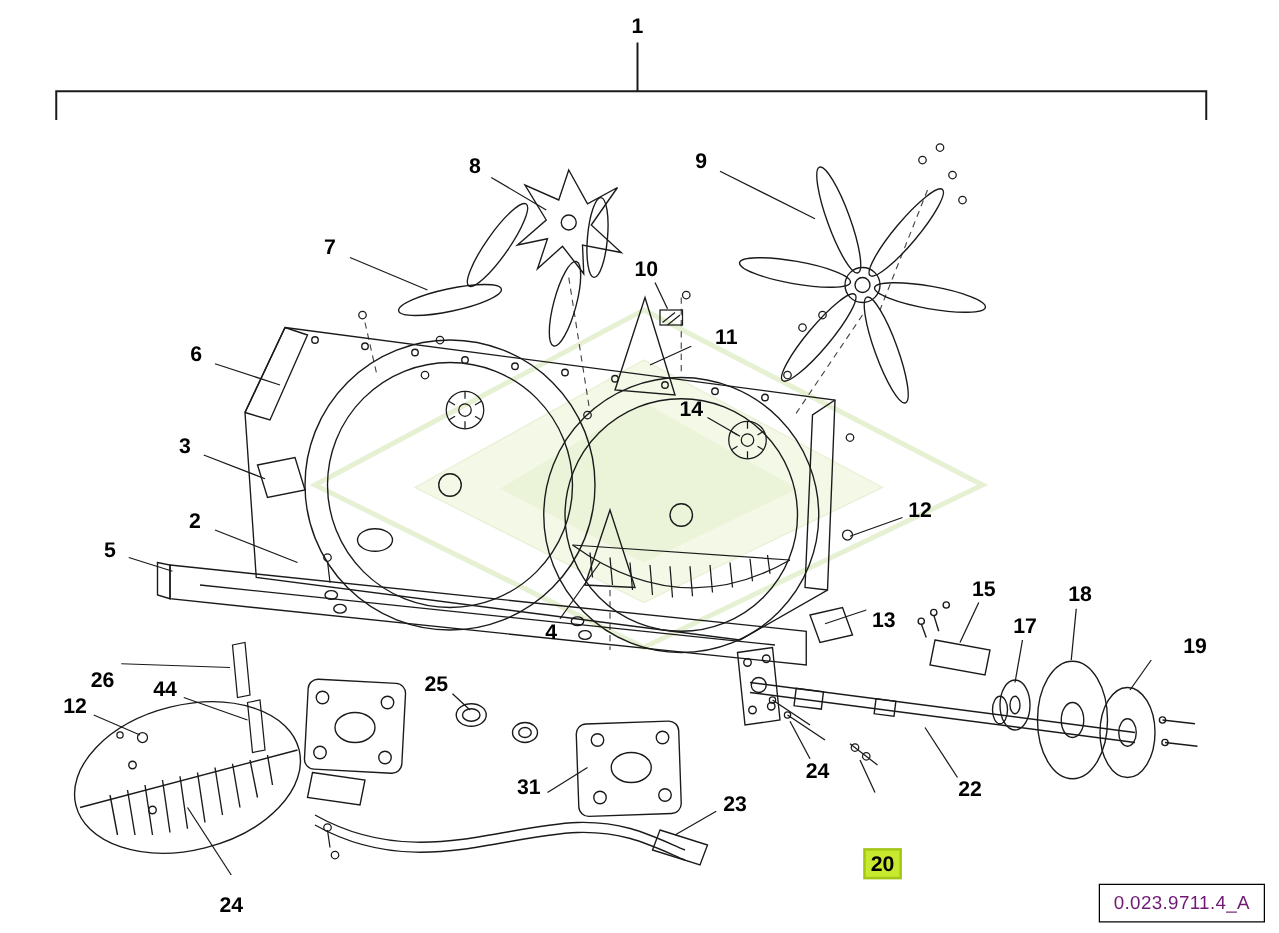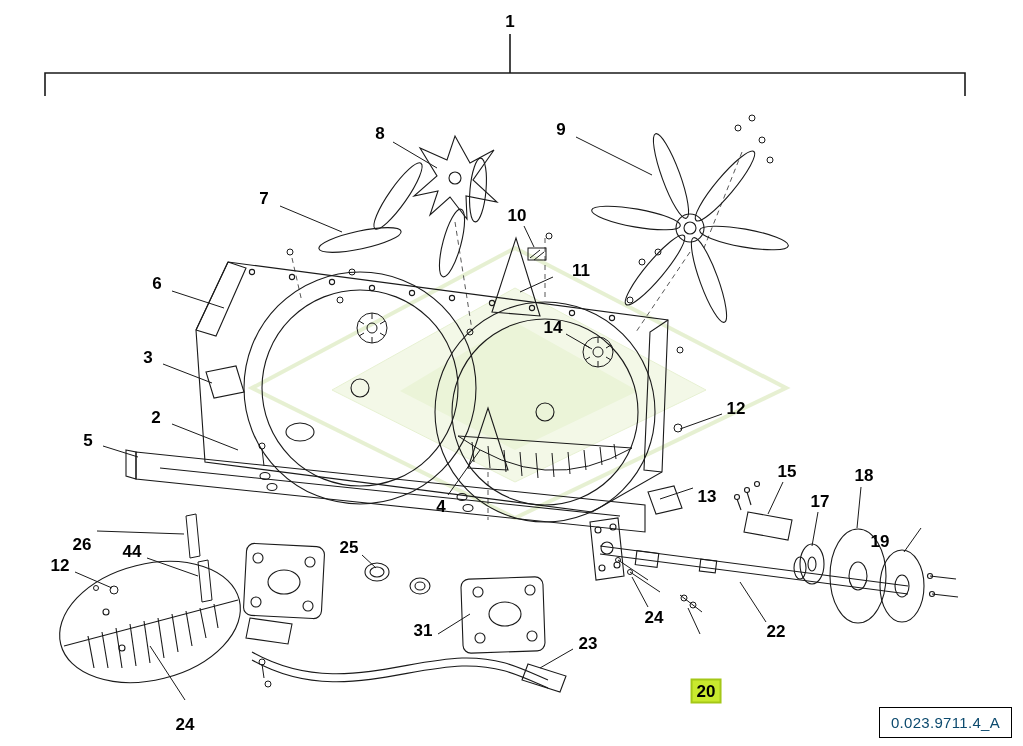--- a/index.html
+++ b/index.html
@@ -14,21 +14,21 @@
     font-weight:bold;font-size:17px;color:#000;line-height:1;
     padding:2px 4px;cursor:pointer;user-select:none;background:transparent;
   }
   .part-label.highlighted{
     background:var(--hl,#c9e92e);
     box-shadow:0 0 0 2px #a4c717;
   }
   .part-code-box{
     position:absolute;right:11px;bottom:8px;
     border:1.6px solid #000;background:#fff;
-    padding:6px 11px;font-size:15px;color:#0c4a6e;letter-spacing:.3px;
+    padding:6px 11px;font-size:15px;color:#701a75;letter-spacing:.3px;
   }
 </style>
 </head>
 <body>
 
 <div class="canvas">
 
   <svg class="drawing" width="1023" height="746" viewBox="0 0 1023 746">
 
     <g opacity="0.5">
@@ -316,21 +316,21 @@
       <div class="part-label" style="left: 553px; top: 327px;">14</div>
       <div class="part-label" style="left: 148px; top: 357px;">3</div>
       <div class="part-label" style="left: 736px; top: 408px;">12</div>
       <div class="part-label" style="left: 156px; top: 417px;">2</div>
       <div class="part-label" style="left: 88px; top: 440px;">5</div>
       <div class="part-label" style="left: 787px; top: 471px; text-align: center;">15</div>
       <div class="part-label" style="left: 864px; top: 475px;">18</div>
       <div class="part-label" style="left: 707px; top: 482px; margin-top: 14px;">13</div>
       <div class="part-label" style="left: 820px; top: 501px;">17</div>
       <div class="part-label" style="left: 441px; top: 506px;">4</div>
-      <div class="part-label" style="left: 880px; top: 517px; margin-top: 24px;">19</div>
+      <div class="part-label" style="left: 956px; top: 517px;">19</div>
       <div class="part-label" style="left: 82px; top: 544px;">26</div>
       <div class="part-label" style="left: 349px; top: 547px;">25</div>
       <div class="part-label" style="left: 132px; top: 551px;">44</div>
       <div class="part-label" style="left: 60px; top: 565px;">12</div>
       <div class="part-label" style="left: 654px; top: 617px;">24</div>
       <div class="part-label" style="left: 423px; top: 630px;">31</div>
       <div class="part-label" style="left: 776px; top: 631px;">22</div>
       <div class="part-label" style="left: 588px; top: 643px;">23</div>
       <div class="part-label highlighted" style="left: 706px; top: 646px; margin-top: 45px;">20</div>
       <div class="part-label" style="left: 185px; top: 712px; margin-top: 12px;">24</div>

